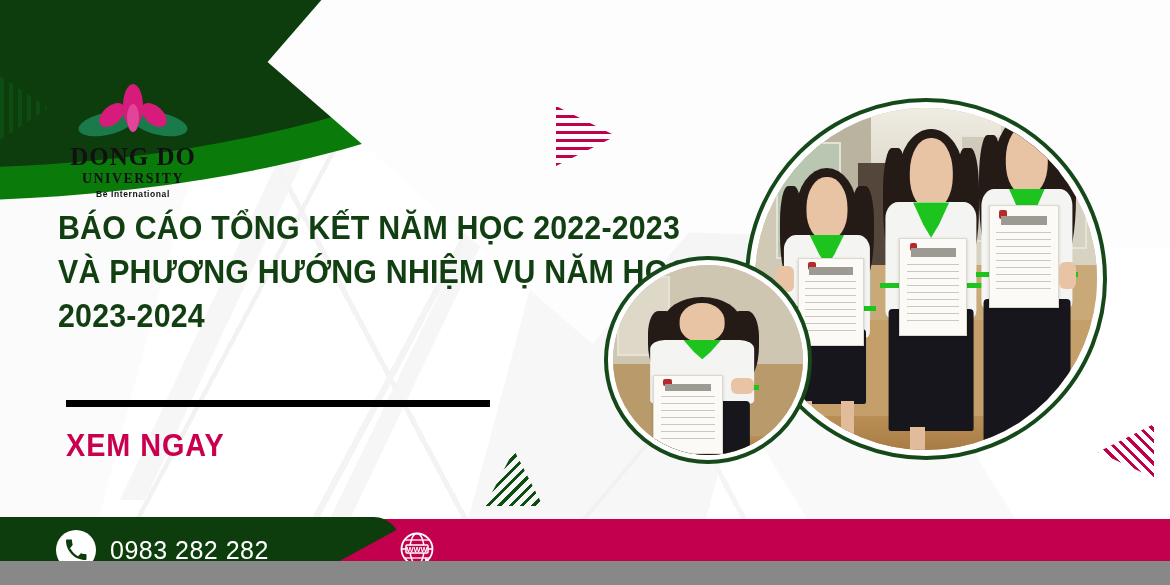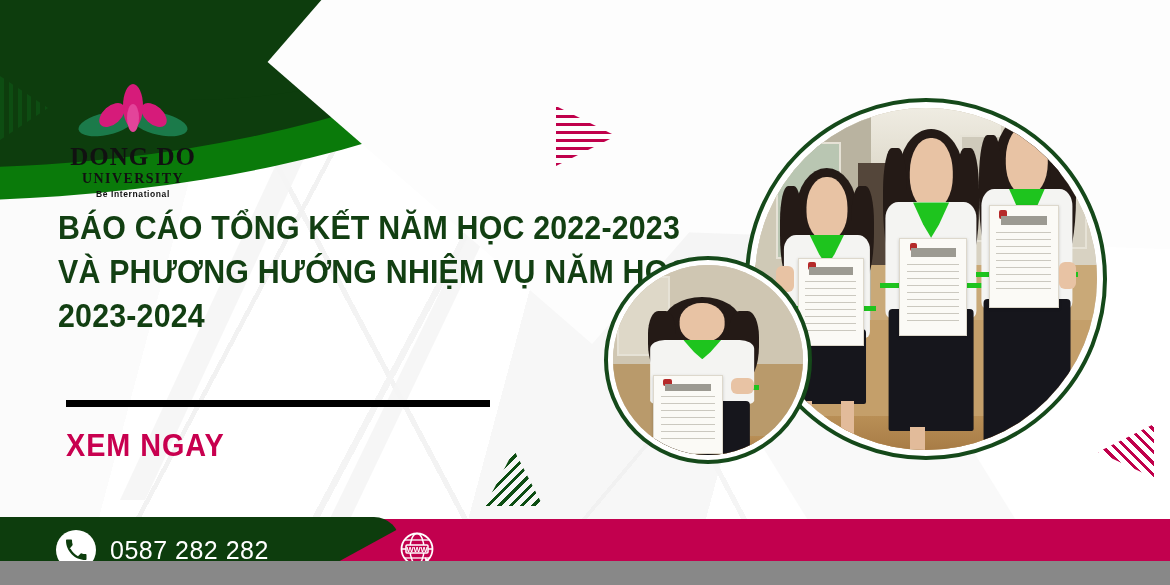--- a/index.html
+++ b/index.html
@@ -512,21 +512,21 @@
 
   <div class="footer-crimson"></div>
   <div class="footer-green"></div>
 
   <div class="phone-row">
     <span class="phone-icon">
       <svg viewBox="0 0 24 24" width="24" height="24" aria-hidden="true">
         <path fill="#0d3d0d" d="M6.6 10.8c1.6 3.2 4.2 5.8 7.4 7.4l2.5-2.5c.3-.3.8-.4 1.2-.3 1.2.4 2.5.6 3.8.6.6 0 1 .4 1 1V21c0 .6-.4 1-1 1C10.8 22 2 13.2 2 2.5c0-.6.4-1 1-1h4c.6 0 1 .4 1 1 0 1.3.2 2.6.6 3.8.1.4 0 .9-.3 1.2l-2.7 3.3z"></path>
       </svg>
     </span>
-    <span class="phone-text">0587 282 282</span>
+    <span class="phone-text">0983 282 282</span>
   </div>
 
   <div class="web-row">
     <span class="globe-icon">
       <svg viewBox="0 0 40 40" width="40" height="40" aria-hidden="true">
         <circle cx="19" cy="19" r="15.5" fill="none" stroke="#fff" stroke-width="1.8"></circle>
         <ellipse cx="19" cy="19" rx="7" ry="15.5" fill="none" stroke="#fff" stroke-width="1.5"></ellipse>
         <line x1="3.5" y1="19" x2="34.5" y2="19" stroke="#fff" stroke-width="1.5"></line>
         <line x1="6" y1="10" x2="32" y2="10" stroke="#fff" stroke-width="1.3"></line>
         <line x1="6" y1="28" x2="32" y2="28" stroke="#fff" stroke-width="1.3"></line>

